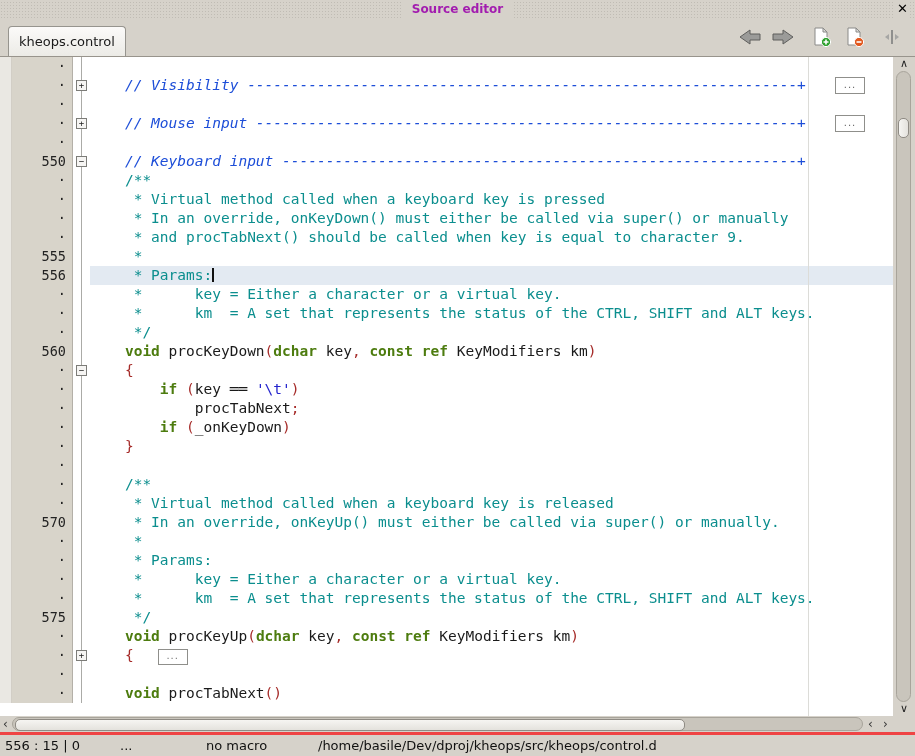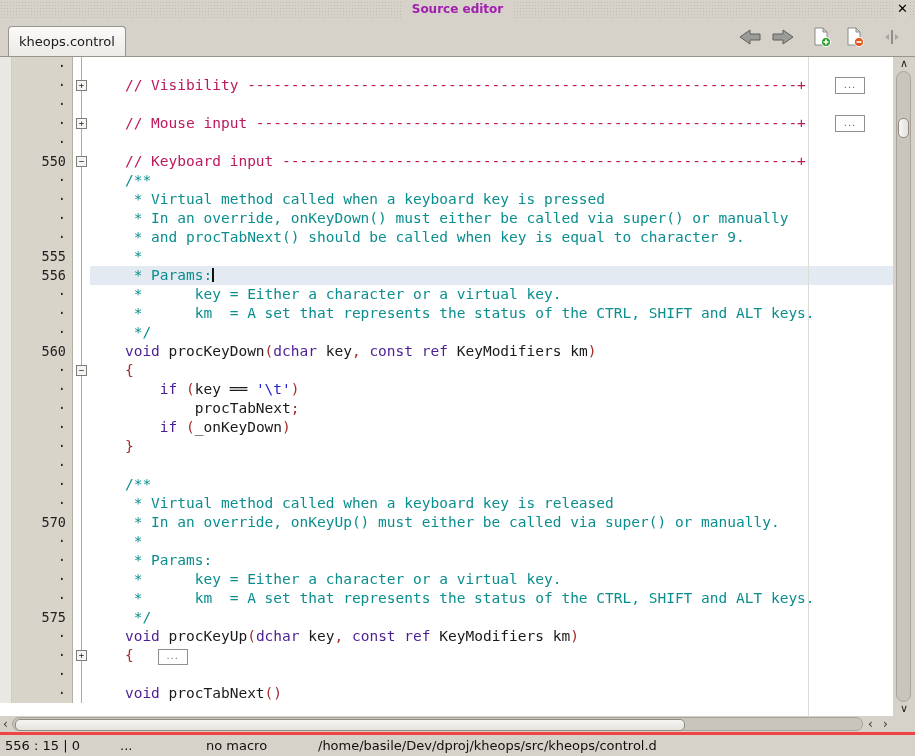--- a/index.html
+++ b/index.html
@@ -30,23 +30,23 @@
   .lstrip{width:12px;background:#eae8e3;border-right:1px solid #d2cec6;box-sizing:border-box}
   .num{width:60px;background:#d8d4ca;text-align:right;padding-right:6px;box-sizing:border-box;
     font:13.5px/19px "DejaVu Sans Mono",monospace;color:#222}
   .fold{width:18px;position:relative;background:#fff;border-left:1px solid #b4b0a8;box-sizing:border-box}
   .fold::before{content:"";position:absolute;left:8px;top:0;bottom:0;width:1px;background:#abab a7}
   .fold::before{background:#ababa7}
   .foldmark{position:absolute;left:3px;top:4px;width:11px;height:11px;border:1px solid #7c7c78;
     background:#f6f5f3;box-sizing:border-box;font:9px/9px "DejaVu Sans Mono",monospace;text-align:center;color:#222;z-index:1}
   .codeline{flex:1;position:relative;font:14.5px/19px "DejaVu Sans Mono",monospace;white-space:pre;color:#1a1a1a}
   .codeline.current{background:#e3eaf2}
-  .cm{color:#be185d;}
+  .cm{color:#1d4ed8;font-style:italic}
   .dc{color:#0b8e8e}
-  .kw{color:#4c1d95;font-weight:normal}
+  .kw{color:#4d7c0f;font-weight:bold}
   .st{color:#2323cd}
   .pu{color:#a62c2a}
   .caret{display:inline-block;width:2px;height:14px;background:#111;vertical-align:-2px}
   .inline-foldbox{display:inline-block;width:28px;height:14px;border:1px solid #8f8f8b;color:#777;
     font:10px/12px "DejaVu Sans",sans-serif;text-align:center;margin-left:24px;vertical-align:1px;letter-spacing:1px}
   .right-foldbox{position:absolute;left:745px;top:1px;width:28px;height:15px;border:1px solid #8f8f8b;
     color:#666;font:10px/13px "DejaVu Sans",sans-serif;text-align:center;letter-spacing:1px;background:#fff}
   .margin-line{position:absolute;left:808px;top:0;height:100%;width:1px;background:#dcdcd8;z-index:3;pointer-events:none}
 
   

